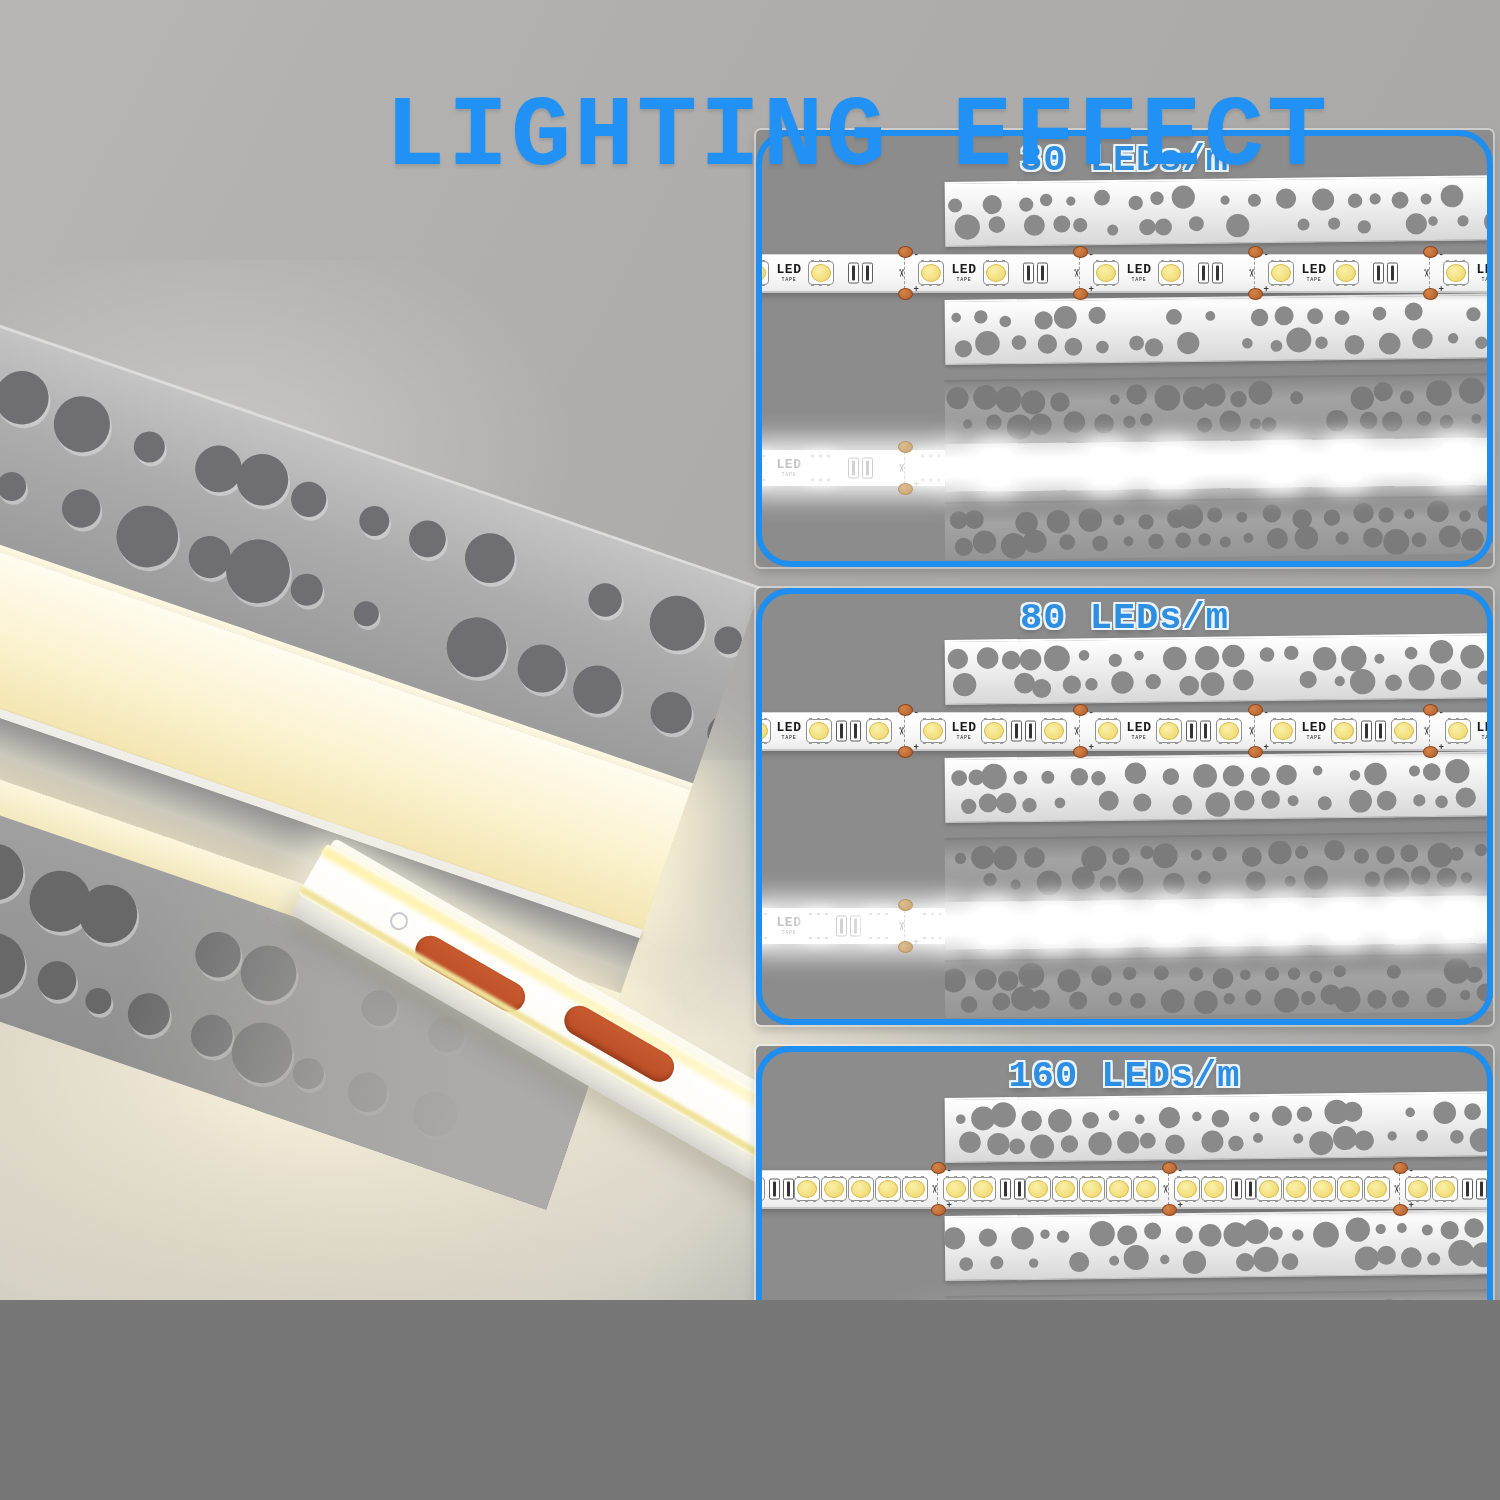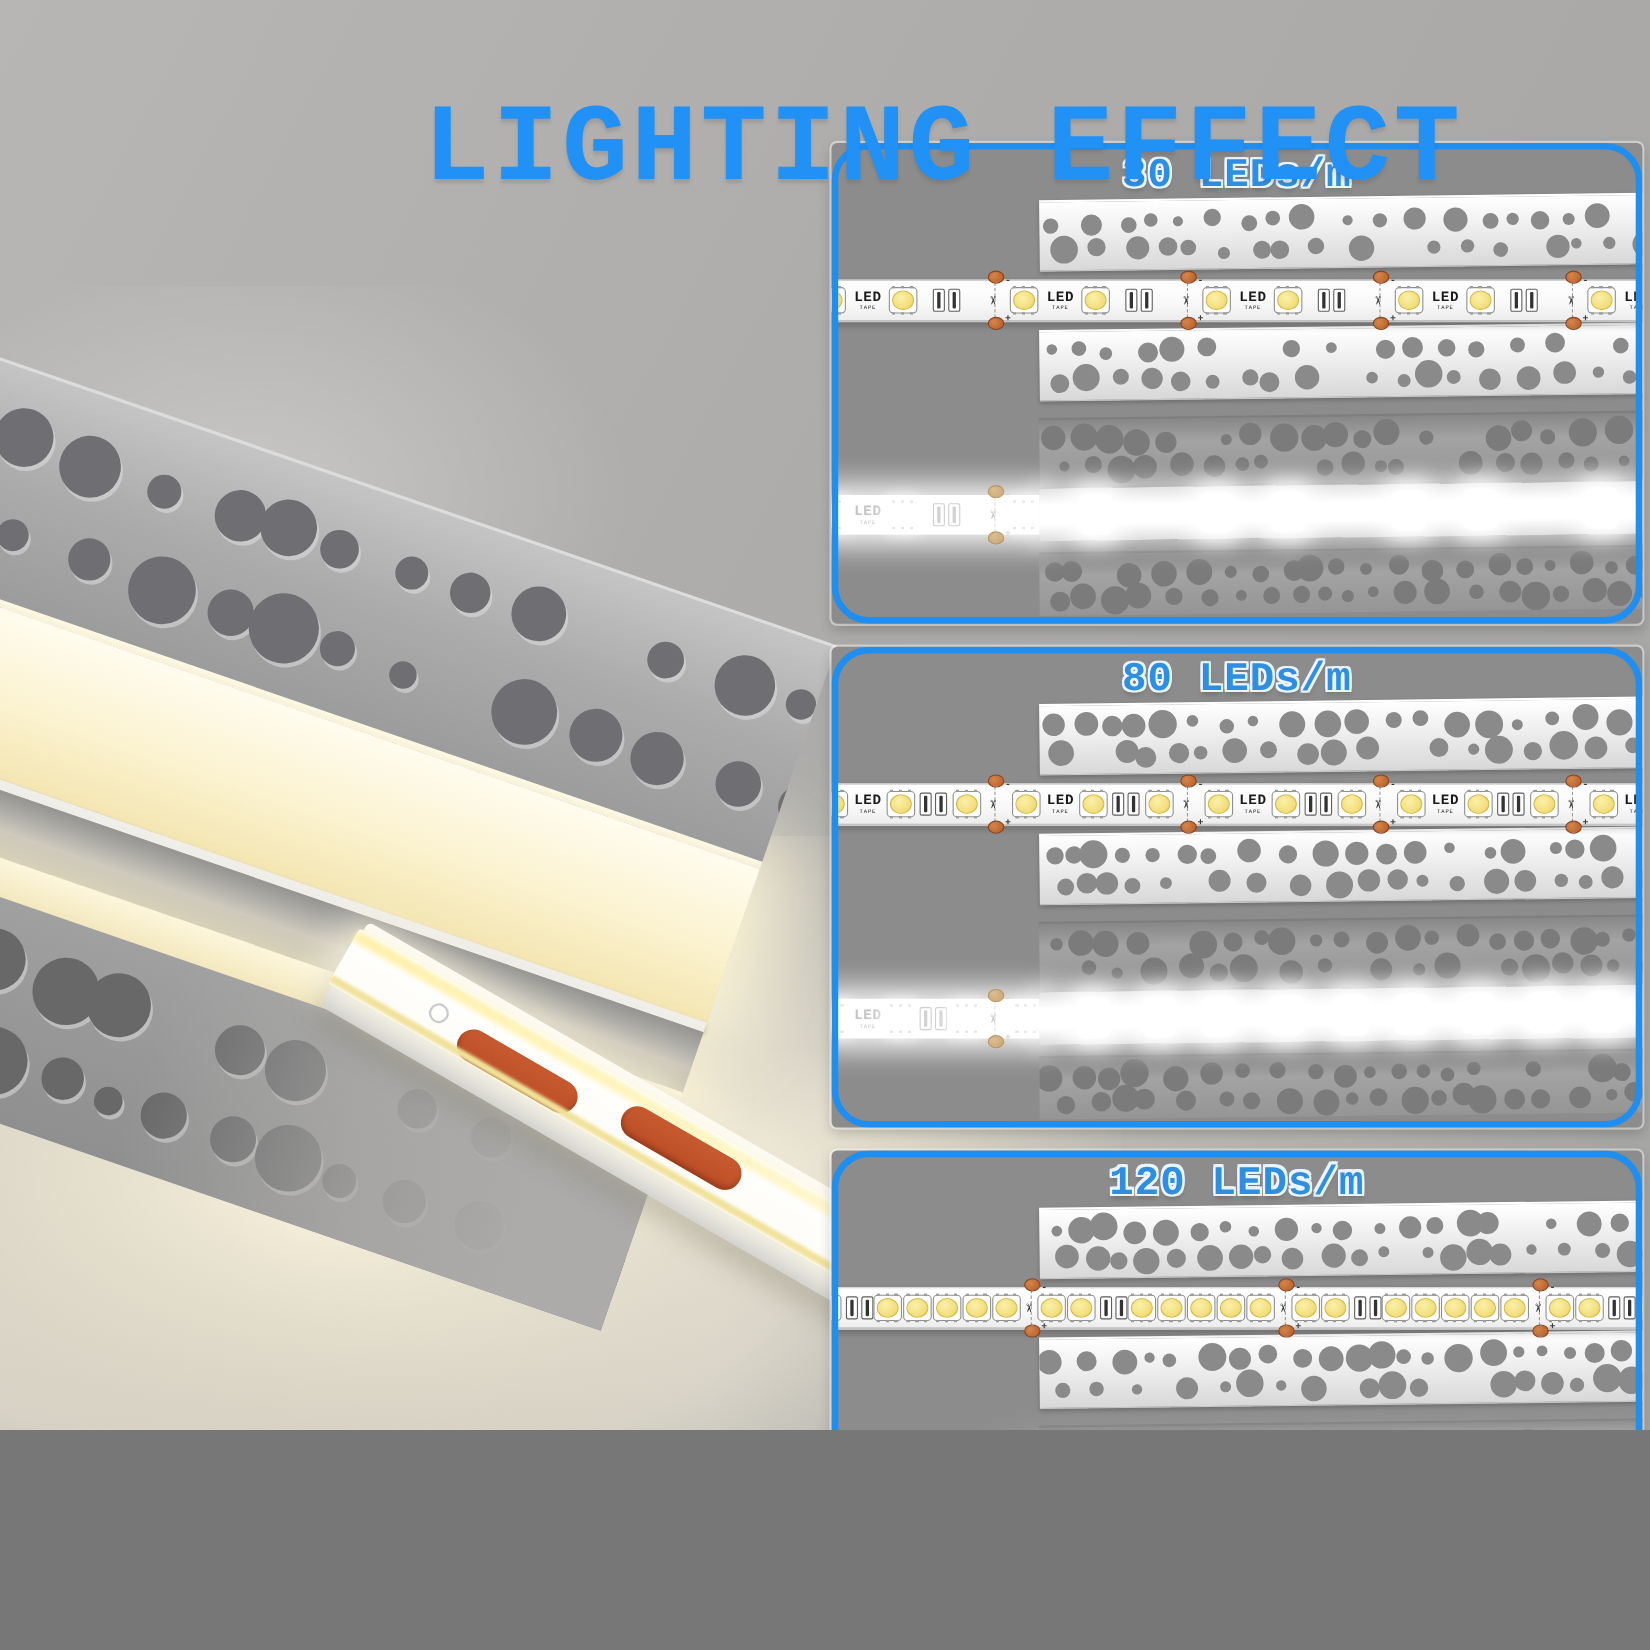--- a/index.html
+++ b/index.html
@@ -837,21 +837,21 @@
             <div class="spot" style="left: 322px;"></div>
             <div class="spot" style="left: 383px;"></div>
             <div class="spot" style="left: 443px;"></div>
             <div class="spot" style="left: 497px;"></div>
           </div>
         </div>
       </div>
   </section>
 
   <section class="panel" style="top:1046px;height:447px;">
-    <h2>120 LEDs/m</h2>
+    <h2>160 LEDs/m</h2>
     <div class="panel-body" id="panel-body-2">
         <div class="band bright" style="top: 52px; height: 62px;">
           <svg width="558" height="62" viewBox="0 0 558 62" style="position:absolute;left:0;top:0">
             <circle cx="15.9" cy="19.4" r="4.8" fill="#8A8A8A"></circle>
             <circle cx="24.8" cy="42.6" r="10.8" fill="#8A8A8A"></circle>
             <circle cx="38.3" cy="18.9" r="12.0" fill="#8A8A8A"></circle>
             <circle cx="53.2" cy="44.7" r="11.1" fill="#8A8A8A"></circle>
             <circle cx="58.5" cy="15.6" r="12.6" fill="#8A8A8A"></circle>
             <circle cx="71.9" cy="47.2" r="7.9" fill="#8A8A8A"></circle>
             <circle cx="86.7" cy="21.9" r="10.3" fill="#8A8A8A"></circle>

